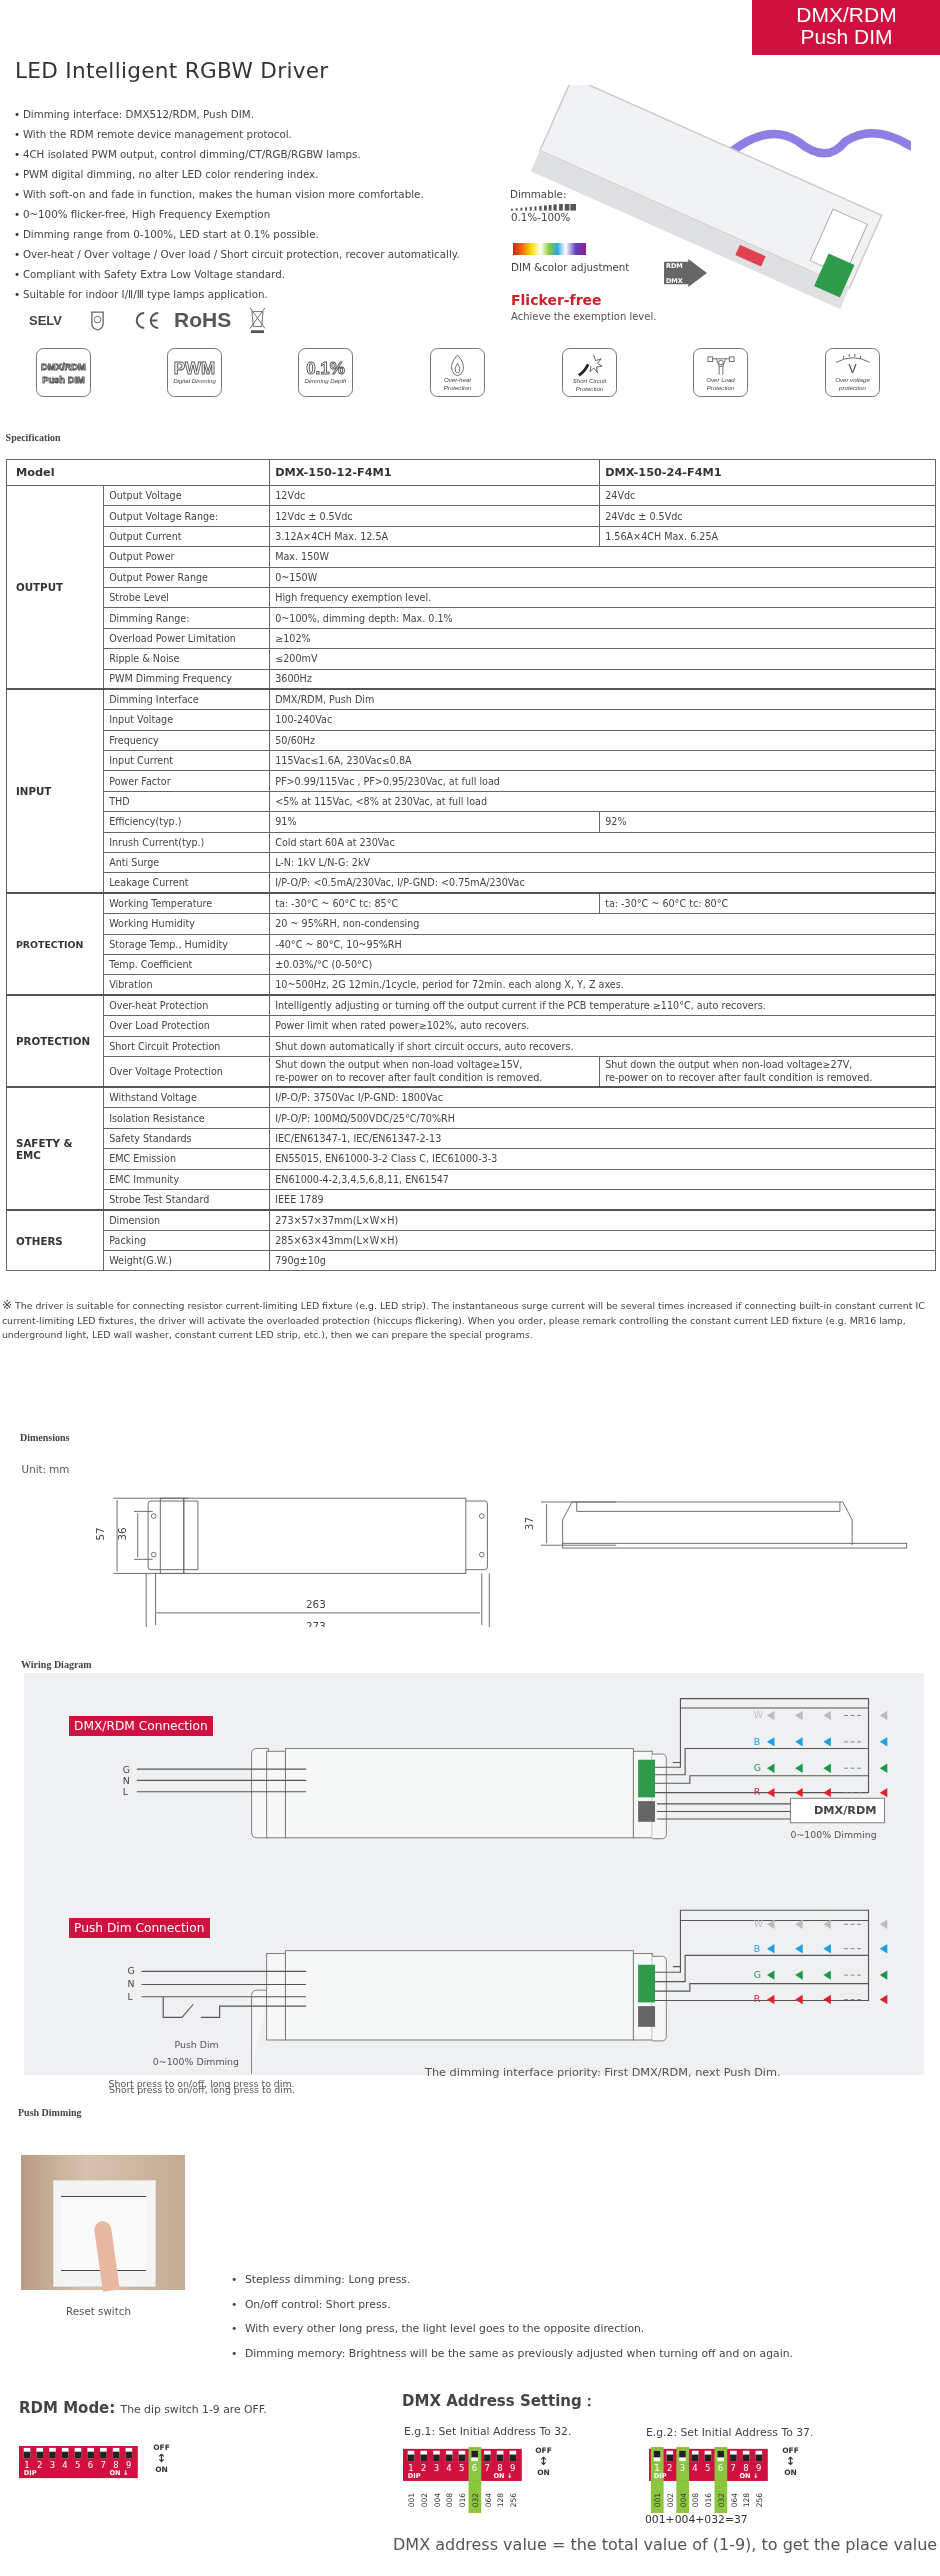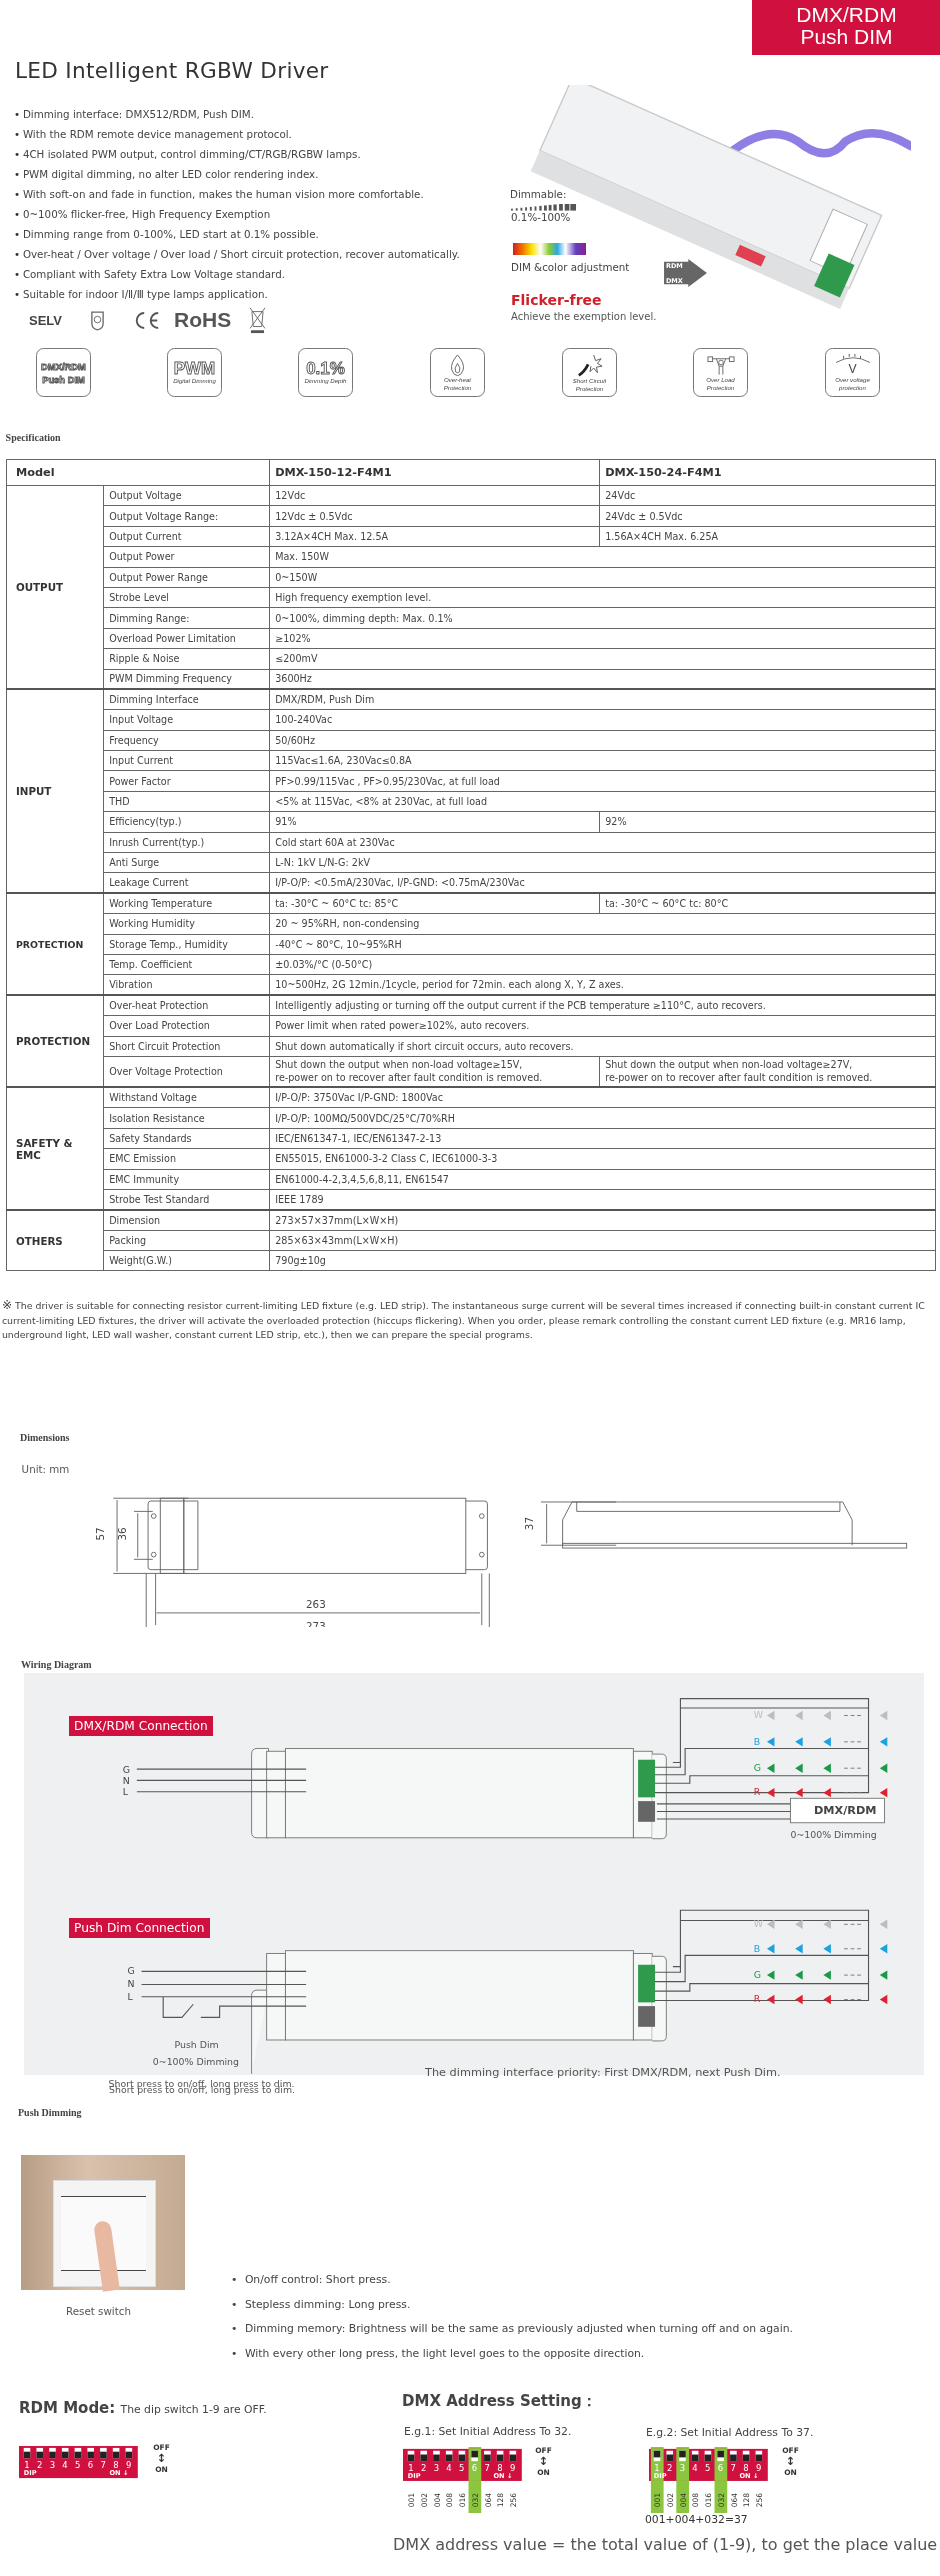--- a/index.html
+++ b/index.html
@@ -528,24 +528,24 @@
 <div class="abs" style="left:109px;top:2084px;font-size:9.4px;color:#555;white-space:nowrap">Short press to on/off, long press to dim.</div>
 
 <div class="abs h2" id="push-h">Push Dimming</div>
 <div class="abs" id="switchimg">
   <div style="position:absolute;left:32px;top:25.4px;width:103px;height:107px;background:#f4f4f4;border:0.9px solid #ddd;"></div>
   <div style="position:absolute;left:40px;top:41px;width:85px;height:75px;background:#fafafa;border-top:1.9px solid #444;border-bottom:1.9px solid #444;"></div>
   <div style="position:absolute;left:77px;top:66px;width:17px;height:70px;background:#e8b8a0;border-radius:8.5px 8.5px 0 0;transform:rotate(-8deg);"></div>
 </div>
 <div class="abs" id="reset-lbl">Reset switch</div>
 <ul class="abs" id="push-list">
+  <li>Stepless dimming: Long press.</li>
   <li>On/off control: Short press.</li>
-  <li>Stepless dimming: Long press.</li>
+  <li>With every other long press, the light level goes to the opposite direction.</li>
   <li>Dimming memory: Brightness will be the same as previously adjusted when turning off and on again.</li>
-  <li>With every other long press, the light level goes to the opposite direction.</li>
 </ul>
 
 <div class="abs" id="rdm-h">
   <span>RDM Mode:</span>
   <span id="rdm-sub">The dip switch 1-9 are OFF.</span>
 </div>
 <div class="abs" id="dmx-h">DMX Address Setting：</div>
 <div class="abs" id="eg1">E.g.1: Set Initial Address To 32.</div>
 <div class="abs" id="eg2">E.g.2: Set Initial Address To 37.</div>
 

